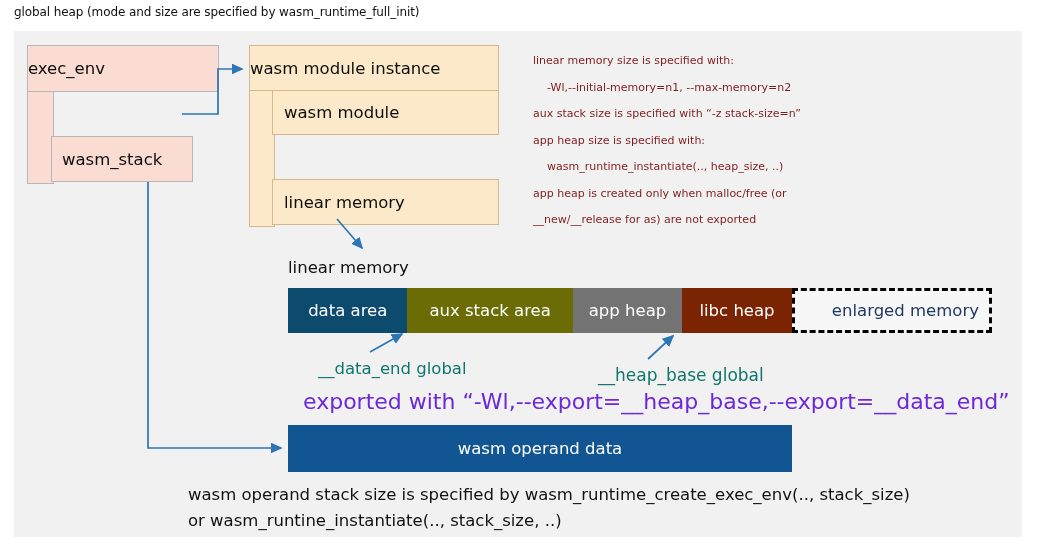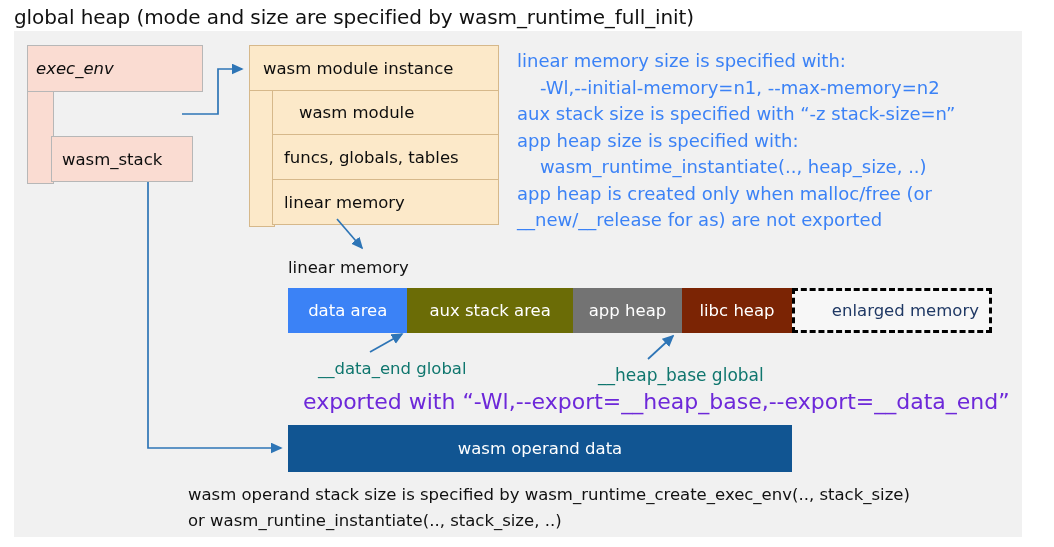--- a/index.html
+++ b/index.html
@@ -17,21 +17,21 @@
   #stage {
     position: absolute;
     left: 0; top: 0;
     width: 1054px; height: 547px;
   }
   .abs { position: absolute; }
 
   
   #diagram-title {
     left: 14px; top: 5px;
-    font-size: 20px;
+    font-size: 12px;
     color: #111111;
     white-space: nowrap;
     letter-spacing: -0.1px;
   }
 
   
   #canvas-panel {
     left: 14px; top: 31px;
     width: 1008px; height: 506px;
     background: #f1f1f1;
@@ -49,23 +49,22 @@
   
   #exec-env-group {
     left: 27px; top: 45px;
     width: 166px; height: 137px;
   }
   .pink {
     background: #fadcd2;
     border: 1px solid #b7b7b7;
   }
   #exec-env-header {
-    left: 0; top: 0; width: 176px; height: 47px;
-    padding-left: 8px;
-    font-style: italic;
+    left: 0; top: 0; width: 192px; height: 47px;
+    padding-left: 0;
   }
   #exec-env-indent {
     left: 0; top: 46px; width: 25px; height: 91px;
   }
   #module-inst-row {
     left: 24px; top: 46px; width: 142px; height: 46px;
     padding-left: 10px;
   }
   #wasm-stack-row {
     left: 24px; top: 91px; width: 142px; height: 46px;
@@ -76,45 +75,45 @@
   #module-instance-group {
     left: 249px; top: 45px;
     width: 250px; height: 180px;
   }
   .cream {
     background: #fce9c9;
     border: 1px solid #d6b88a;
   }
   #module-instance-header {
     left: 0; top: 0; width: 250px; height: 46px;
-    padding-left: 13px;
+    padding-left: 0;
   }
   #module-instance-indent {
     left: 0; top: 45px; width: 24px; height: 135px;
   }
   #wasm-module-row {
     left: 23px; top: 45px; width: 227px; height: 45px;
-    padding-left: 26px;
+    padding-left: 11px;
   }
   #funcs-globals-row {
     left: 23px; top: 89px; width: 227px; height: 46px;
     padding-left: 11px;
   }
   #linear-memory-row {
     left: 23px; top: 134px; width: 227px; height: 46px;
     padding-left: 11px;
   }
 
   
   #notes-block {
-    left: 517px; top: 48px;
+    left: 533px; top: 48px;
     width: 500px;
-    font-size: 18px;
+    font-size: 11px;
     line-height: 26.5px;
-    color: #3b82f6;
+    color: #7f1d1d;
     white-space: pre;
   }
 
   
   #linear-memory-caption {
     left: 288px; top: 258px;
     font-size: 16.5px;
     color: #111111;
   }
   #memory-bar {
@@ -196,36 +195,35 @@
   <div class="abs" id="exec-env-group">
     <div class="abs box pink" id="exec-env-header">exec_env</div>
     <div class="abs pink" id="exec-env-indent"></div>
     <div class="abs box pink" id="wasm-stack-row">wasm_stack</div>
   </div>
 
   <div class="abs" id="module-instance-group">
     <div class="abs box cream" id="module-instance-header">wasm module instance</div>
     <div class="abs cream" id="module-instance-indent"></div>
     <div class="abs box cream" id="wasm-module-row">wasm module</div>
-    <div class="abs box cream" id="funcs-globals-row">funcs, globals, tables</div>
     <div class="abs box cream" id="linear-memory-row">linear memory</div>
   </div>
 
   <div class="abs" id="notes-block">linear memory size is specified with:
     -Wl,--initial-memory=n1, --max-memory=n2
 aux stack size is specified with “-z stack-size=n”
 app heap size is specified with:
     wasm_runtime_instantiate(.., heap_size, ..)
 app heap is created only when malloc/free (or
 __new/__release for as) are not exported</div>
 
   <div class="abs" id="linear-memory-caption">linear memory</div>
 
   <div class="abs" id="memory-bar" style="width: 704px;">
-    <div class="seg" style="width: 120px; background: #3b82f6;">data area</div>
+    <div class="seg" style="width: 120px; background: #0c4a6e;">data area</div>
     <div class="seg" style="width: 166px; background: rgb(107, 108, 6);">aux stack area</div>
     <div class="seg" style="width: 110px; background: #737373;">app heap</div>
     <div class="seg" style="width: 110px; background: rgb(123, 36, 4);">libc heap</div>
     <div class="seg dashed" style="width: 201px; padding-left: 27px;">enlarged memory</div>
   </div>
 
   <div class="abs" id="data-end-label">__data_end global</div>
   <div class="abs" id="heap-base-label">__heap_base global</div>
   <div class="abs" id="exported-with-label">exported with “-Wl,--export=__heap_base,--export=__data_end”</div>
 

